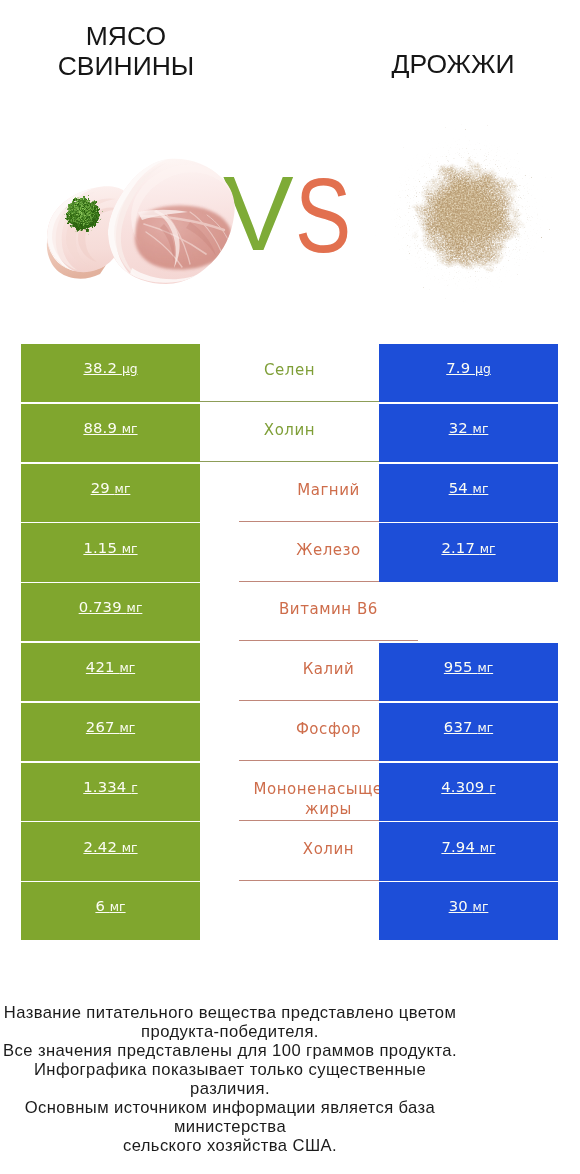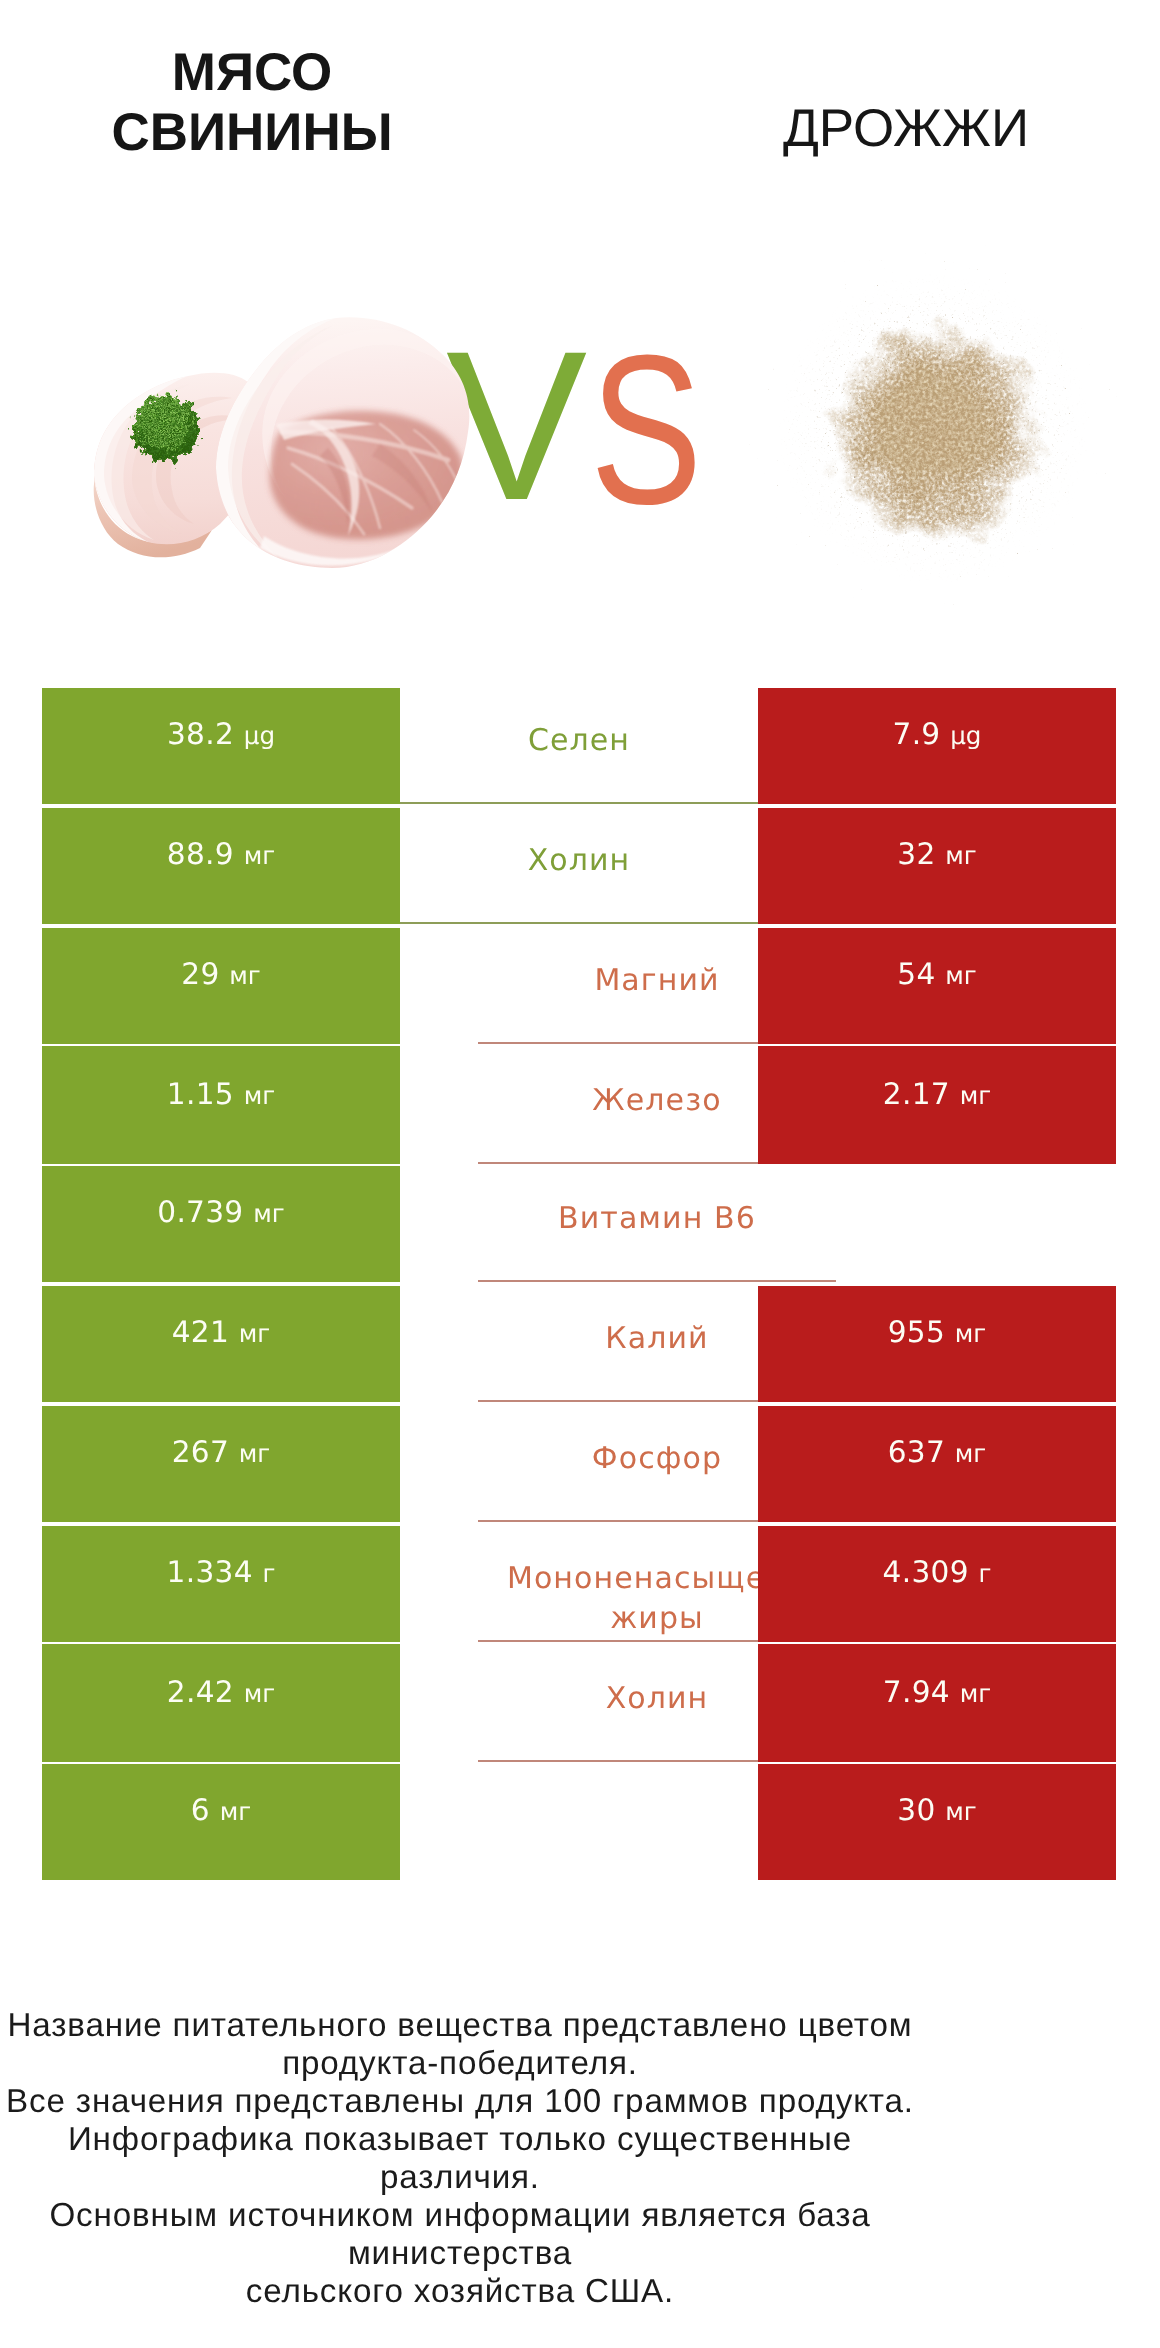--- a/index.html
+++ b/index.html
@@ -3,42 +3,42 @@
 <meta charset="utf-8">
 <title>infographic</title>
 <style>
   html,body{margin:0;padding:0;}
   body{width:580px;height:1174px;background:#ffffff;font-family:"Liberation Sans",sans-serif;overflow:hidden;}
   .page{position:relative;width:580px;height:1174px;background:#fff;}
 
   
   .hero{position:absolute;left:0;top:0;width:580px;height:330px;}
   .title{position:absolute;text-align:center;color:#161616;font-size:26.5px;line-height:30px;font-weight:400;}
-  .title-left{left:16px;top:21px;width:220px;font-weight:bold;}
+  .title-left{left:16px;top:21px;width:220px;}
   .title-right{left:343px;top:49px;width:220px;}
 
   .vs{position:absolute;left:0;top:0;width:580px;height:330px;}
   .vs span{position:absolute;font-size:108px;line-height:108px;font-weight:400;display:block;}
   .vs .v{color:#7EAB37;left:223px;top:160px;transform-origin:0 0;transform:scaleX(0.98) scaleY(0.985);}
   .vs .s{color:#E2704F;left:295px;top:162px;transform-origin:0 0;transform:scaleX(0.78) scaleY(0.985);}
 
   .photo{position:absolute;}
   .photo-left{left:44px;top:152px;width:196px;height:136px;}
   .photo-right{left:373px;top:113px;width:190px;height:190px;}
 
   
   .table{position:absolute;left:21px;top:344px;width:537px;height:598px;}
   .row{position:relative;height:59.8px;width:537px;}
   .cell{position:absolute;top:0;height:58.3px;box-sizing:border-box;display:flex;align-items:center;justify-content:center;}
   .cell-l{left:0;width:179px;background:#80A62E;}
   .cell-m{left:179px;width:179px;background:#fff;z-index:1;}
   .cell-m.bgreen{border-bottom:1px solid #8D9D58;}
   .cell-m.borange{border-bottom:1px solid #C0877A;margin-left:39px;}
-  .cell-r{left:358px;width:179px;background:#b91c1c;z-index:2;}
-  .val{font-family:"DejaVu Sans",sans-serif;color:#fcfdf4;font-weight:400;font-size:14.8px;white-space:nowrap;letter-spacing:.15px;position:relative;top:-5.5px;}
+  .cell-r{left:358px;width:179px;background:#1d4ed8;z-index:2;}
+  .val{font-family:"DejaVu Sans",sans-serif;color:#fcfdf4;font-weight:400;font-size:14.8px;white-space:nowrap;letter-spacing:.15px;position:relative;top:-5.5px;text-decoration:underline;}
   .val .u{font-size:12.3px;letter-spacing:0;}
   .lbl{font-family:"DejaVu Sans",sans-serif;font-weight:400;font-size:15px;letter-spacing:0.55px;text-align:center;line-height:20px;white-space:nowrap;position:relative;top:-2.5px;}
   .lbl.green{color:#7F9F38;}
   .lbl.orange{color:#CE6D4B;}
   .cell-m{overflow:visible;}
   .lbl.two{top:7.5px;}
   .lbl .l1{display:block;white-space:nowrap;position:relative;left:11px;}
   .lbl .l2{display:block;white-space:nowrap;}
 
   

